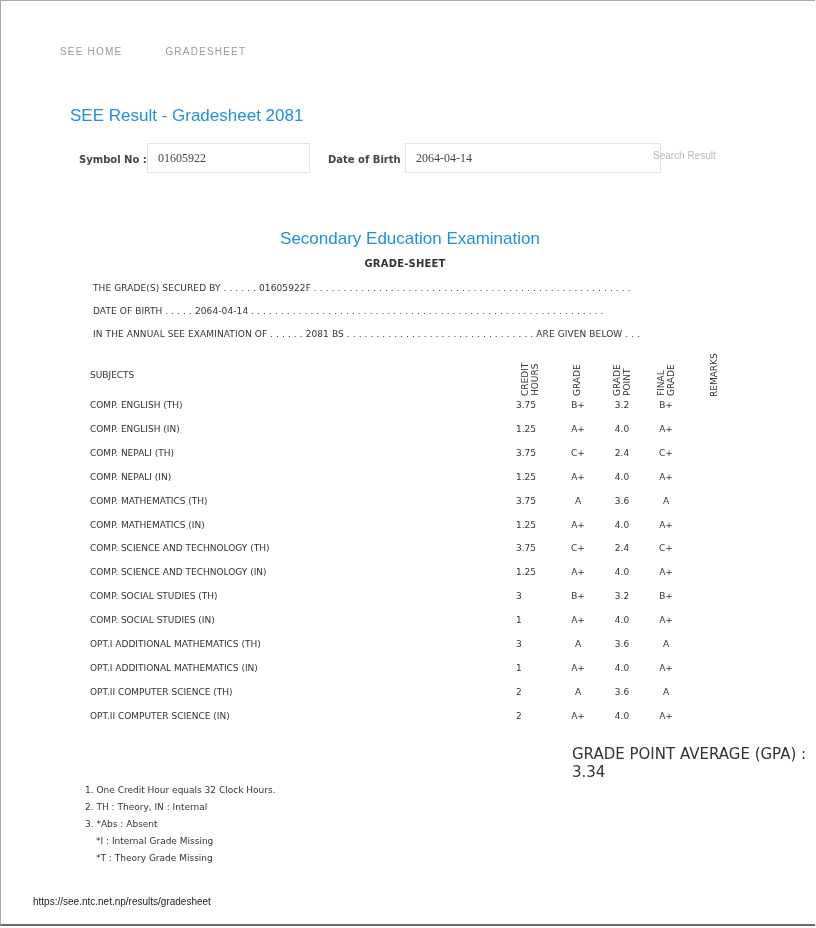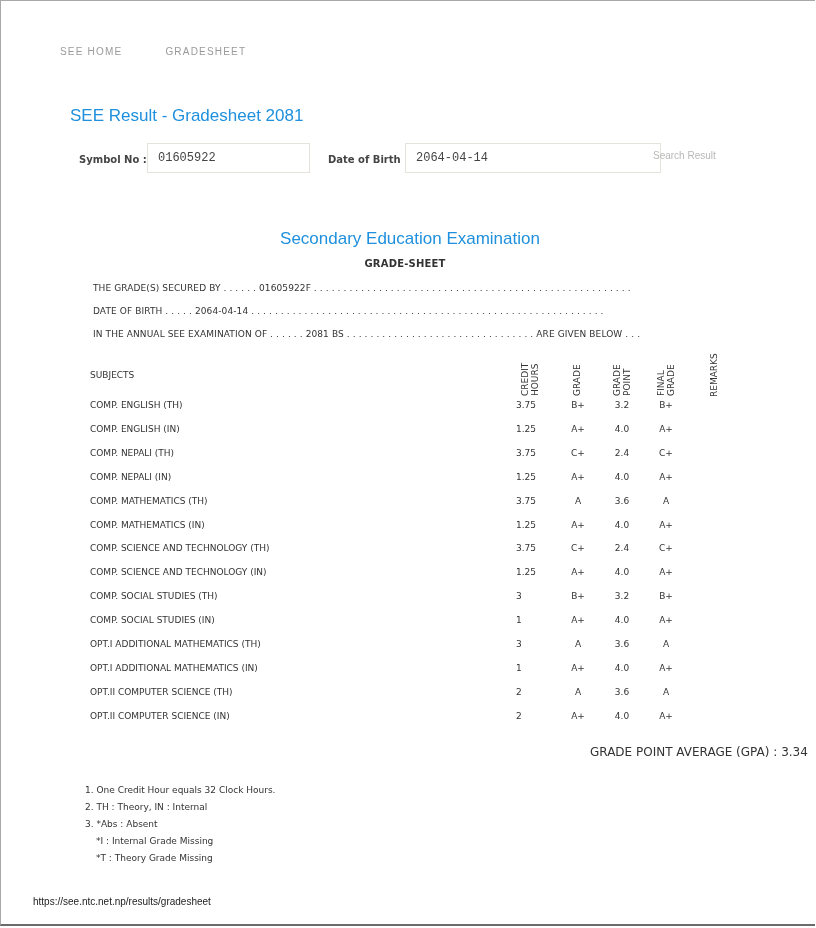--- a/index.html
+++ b/index.html
@@ -9,35 +9,35 @@
     }
     .frame {
       position: absolute; left: 0; top: 0; width: 815px; height: 926px;
       border-top: 1px solid #a8a8a8; border-left: 1px solid #a8a8a8; border-bottom: 2px solid #6b6b6b;
       box-sizing: border-box;
     }
     .nav { position: absolute; top: 46px; left: 60px; display: flex; gap: 43px; }
     .nav a { font-family: "Liberation Sans", sans-serif; font-size: 10px; letter-spacing: 1.2px; color: #9a9a9a; text-decoration: none; text-align: right; }
     .page-title { position: absolute; top: 106px; left: 70px; font-family: "Liberation Sans", sans-serif; font-size: 17px; color: #1e90dd; margin: 0; font-weight: normal; }
     .form-label { position: absolute; font-size: 10px; font-weight: bold; color: #444; font-family: "DejaVu Sans", sans-serif; }
-    .field { position: absolute; height: 30px; border: 1px solid #e6e3dc; box-sizing: border-box; font-family: Liberation Mono, monospace; font-size: 12px; color: #444; padding: 0 10px; line-height: 28px; background: #fff; outline: none; }
+    .field { position: absolute; height: 30px; border: 1px solid #e6e3dc; box-sizing: border-box; font-family: Liberation Serif, serif; font-size: 12px; color: #444; padding: 0 10px; line-height: 28px; background: #fff; outline: none; }
     .search-btn { position: absolute; top: 150px; left: 653px; font-family: "Liberation Sans", sans-serif; font-size: 10px; color: #b8b8b8; background: none; border: none; padding: 0; cursor: pointer; }
     .sheet-title { position: absolute; top: 229px; left: 0; width: 820px; text-align: center; font-family: "Liberation Sans", sans-serif; font-size: 17px; color: #1e90dd; }
     .sheet-sub { position: absolute; top: 258px; left: 0; width: 810px; text-align: center; font-size: 10px; font-weight: bold; color: #333; letter-spacing: 0.2px; }
     .info-line { position: absolute; left: 93px; font-size: 9px; color: #333; white-space: nowrap; letter-spacing: 0.1px; }
     .hdr-subjects { position: absolute; top: 370px; left: 90px; font-size: 9px; color: #333; }
     .vhdr { position: absolute; font-size: 9px; color: #333; writing-mode: vertical-rl; transform: rotate(180deg); line-height: 10px; text-align: left; white-space: pre-line; }
     .row { position: absolute; left: 0; width: 816px; height: 14px; font-size: 9px; color: #333; }
     .row span { position: absolute; top: 0; white-space: nowrap; }
     .c-sub { left: 90px; }
     .c-cr { left: 516px; }
     .c-gr { left: 565px; width: 26px; text-align: center; }
     .c-gp { left: 612px; width: 20px; text-align: center; }
     .c-fg { left: 653px; width: 26px; text-align: center; }
-    .gpa { position: absolute; top: 745px; left: 590px; font-size: 12px; color: #333; }
+    .gpa { position: absolute; top: 745px; left: 572px; font-size: 15px; color: #333; }
     .notes { position: absolute; top: 782px; left: 85px; font-size: 9px; color: #333; line-height: 17px; }
     .notes .indent { padding-left: 11px; }
     .footer-url { position: absolute; top: 896px; left: 33px; font-family: "Liberation Sans", sans-serif; font-size: 10px; color: #222; }
     .footer-page { position: absolute; top: 946px; left: 772px; font-family: "Liberation Sans", sans-serif; font-size: 10px; color: #222; }
   </style>
 </head>
 <body>
 
 <div class="frame"></div>
 

